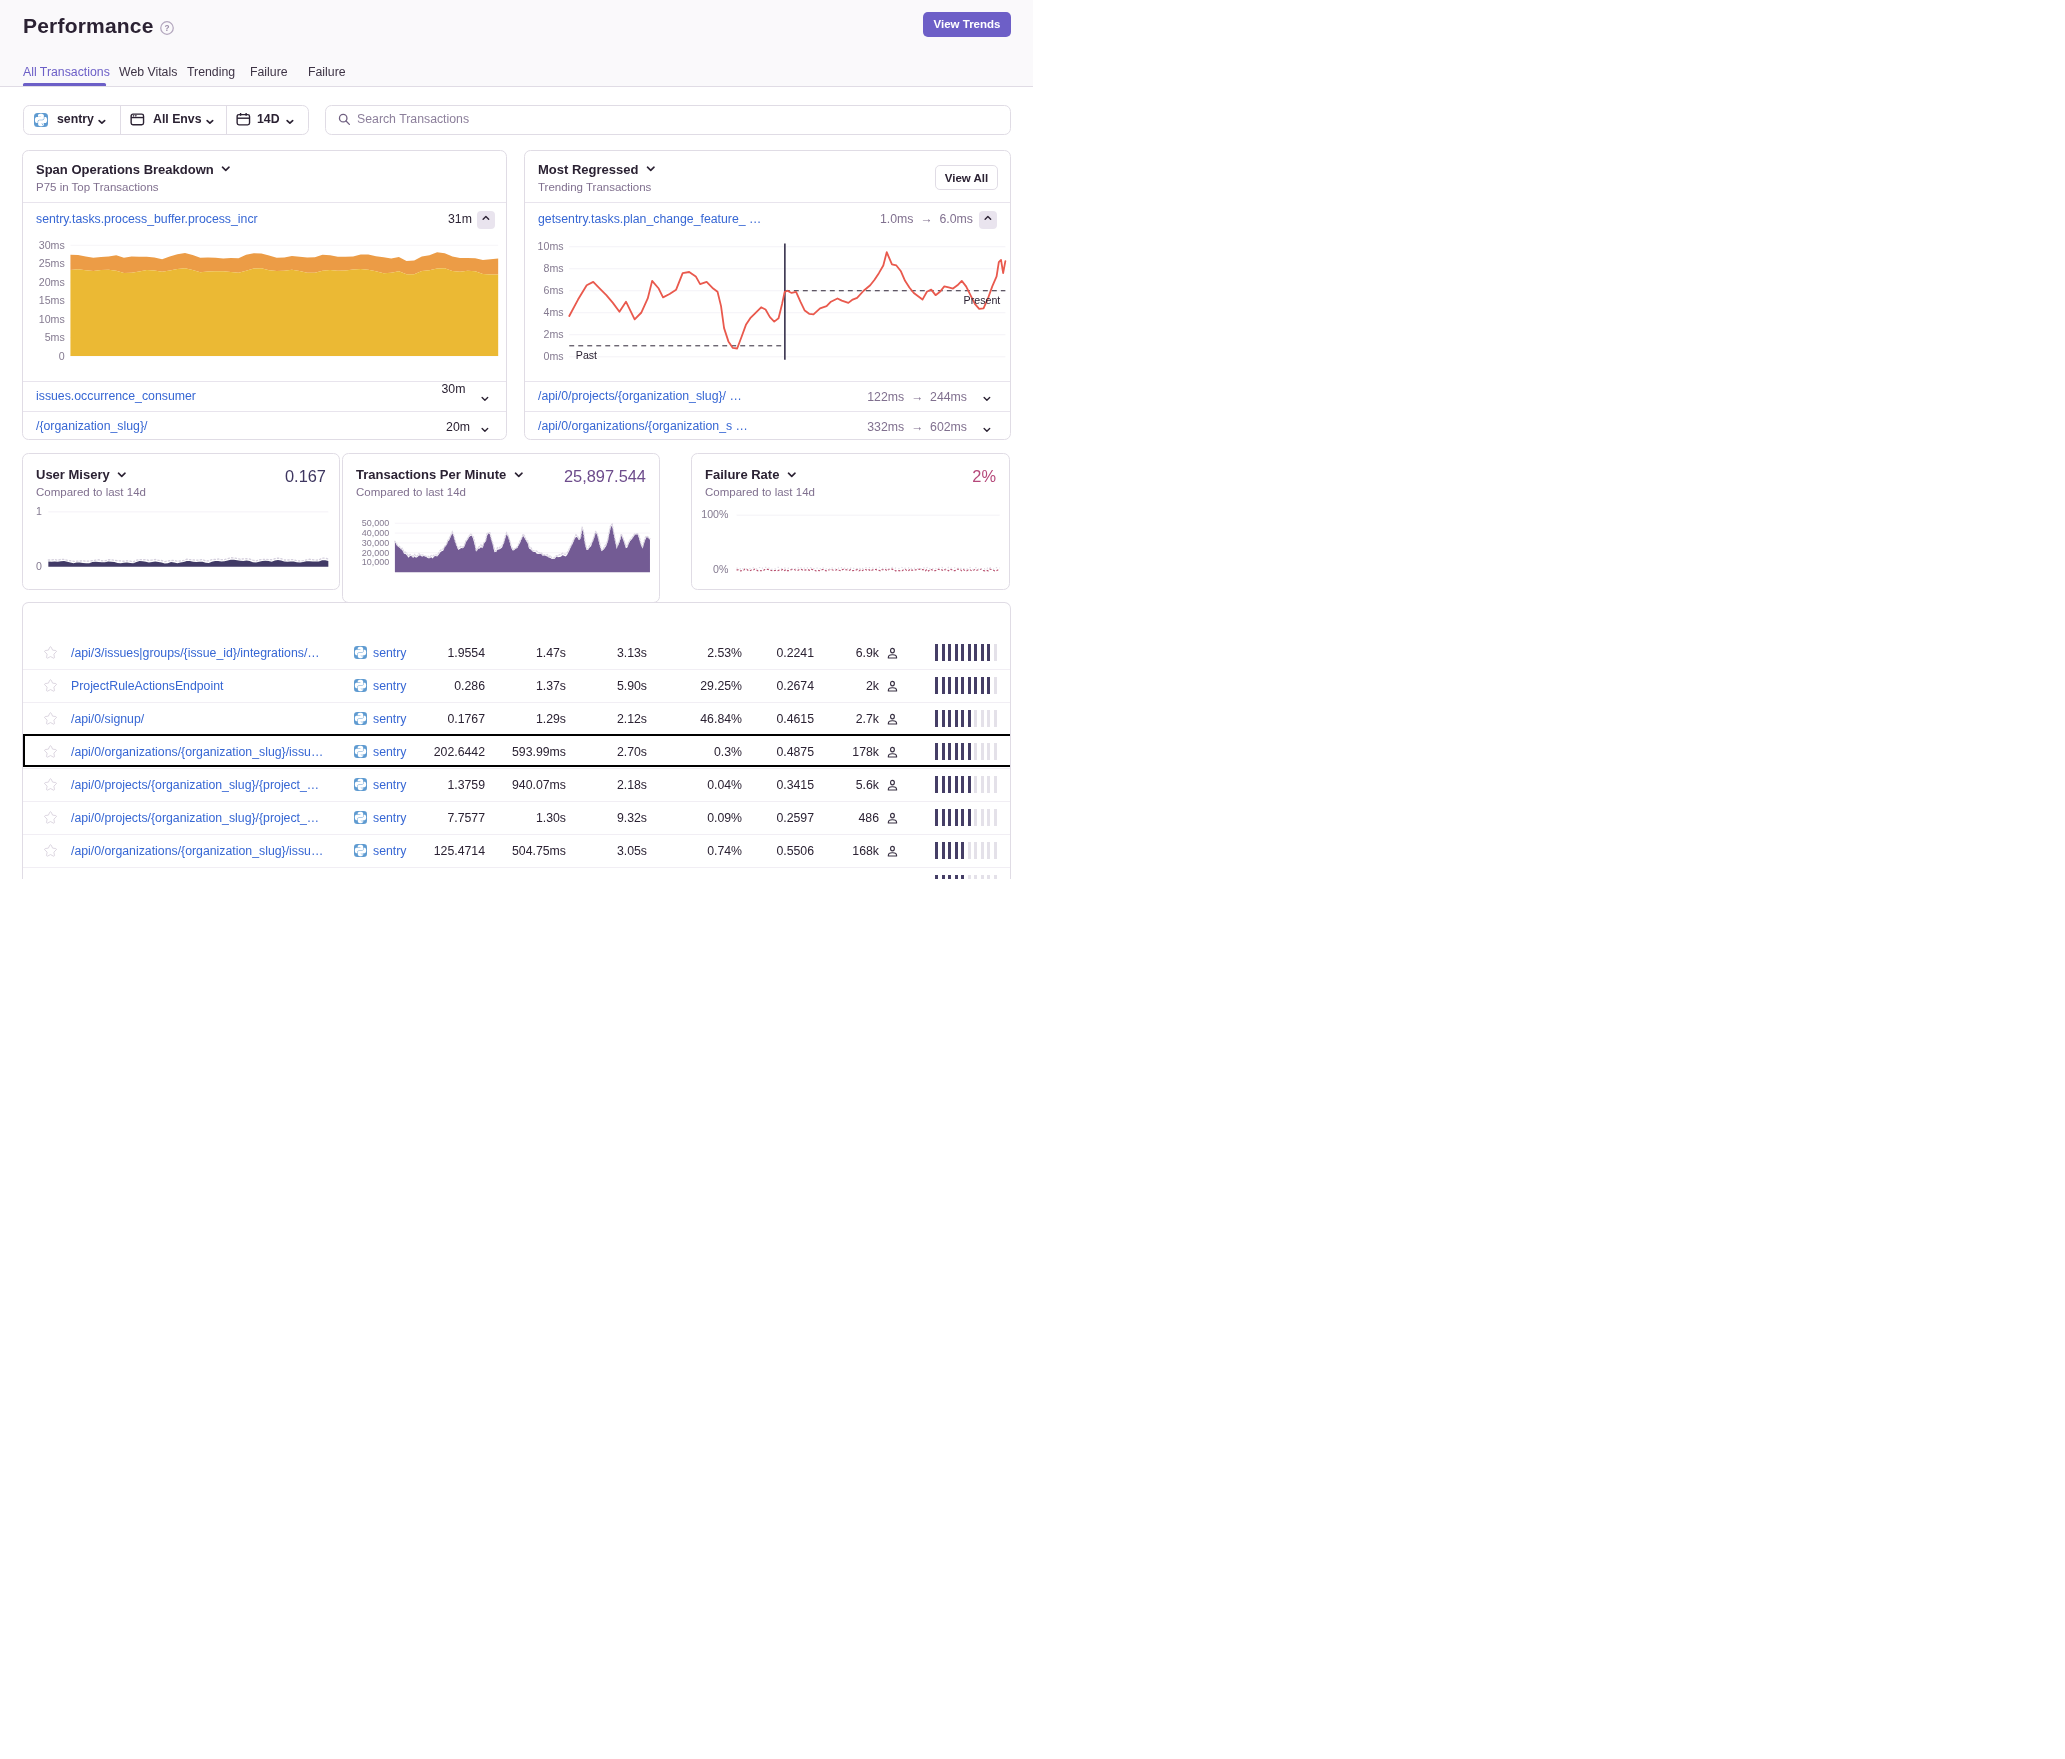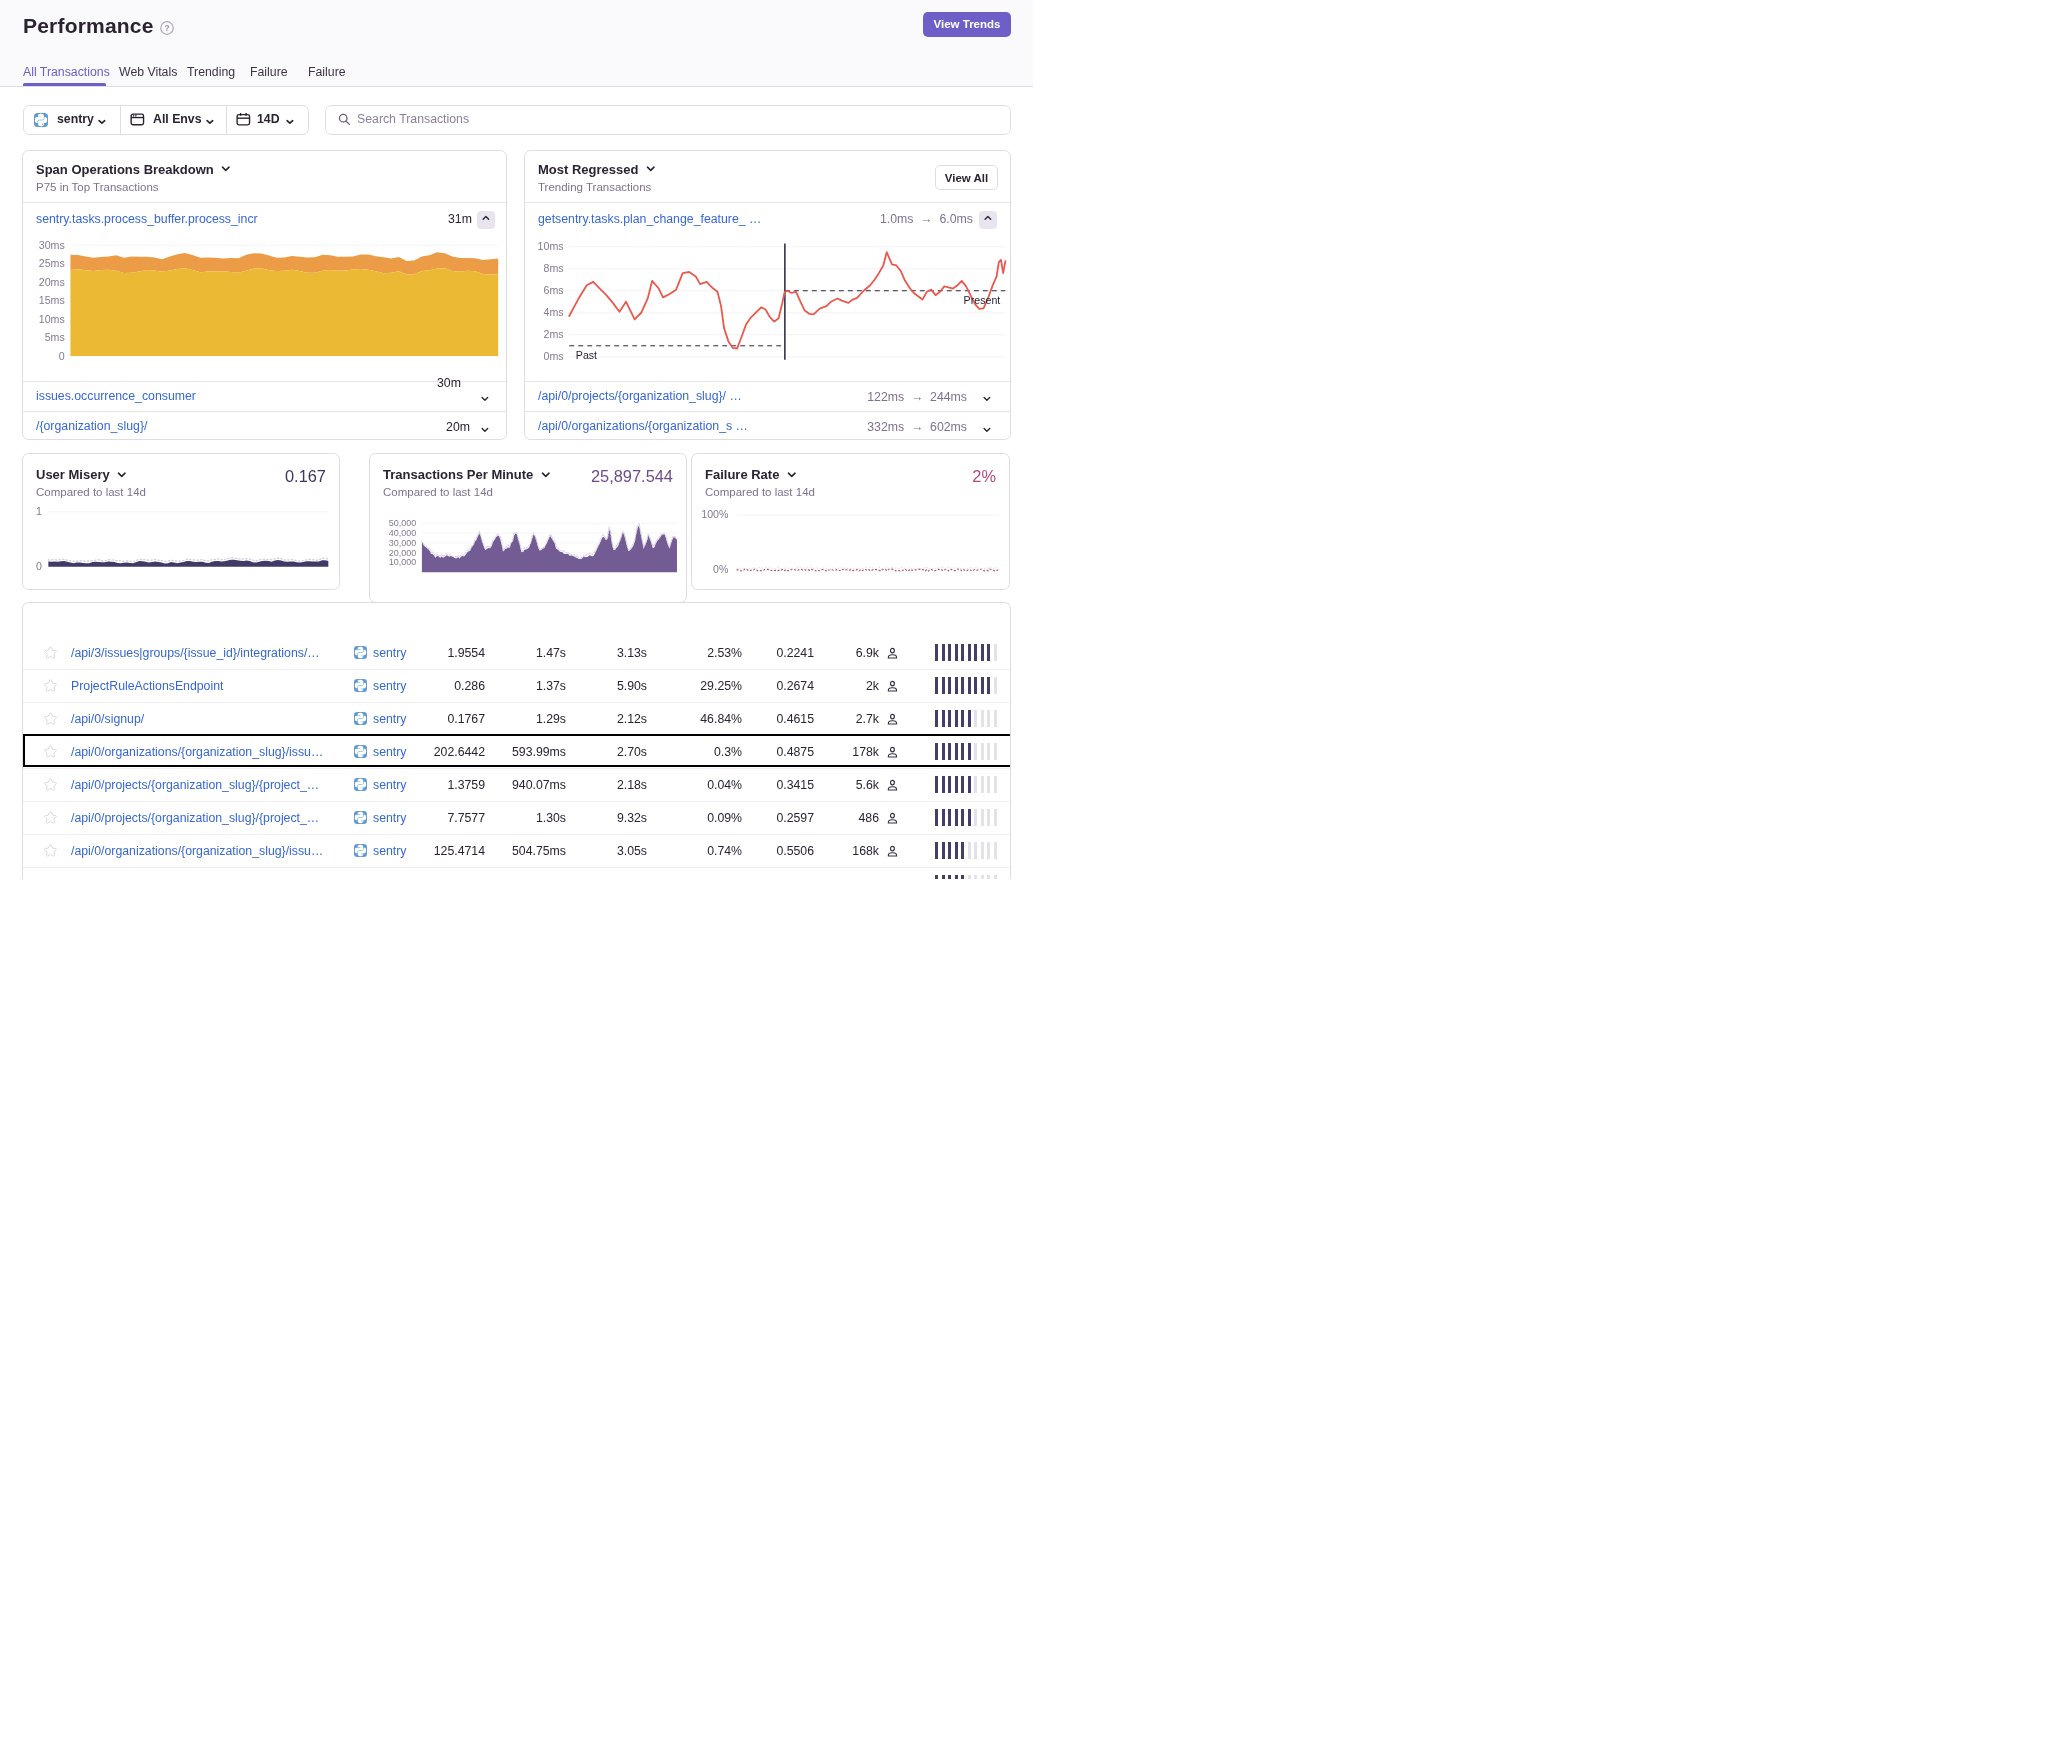--- a/index.html
+++ b/index.html
@@ -118,21 +118,21 @@
         <text x="51" y="99.9" text-anchor="end" class="axl">10ms</text>
         <text x="51" y="77.4" text-anchor="end" class="axl">15ms</text>
         <text x="51" y="54.8" text-anchor="end" class="axl">20ms</text>
         <text x="51" y="32.2" text-anchor="end" class="axl">25ms</text>
         <text x="51" y="9.7" text-anchor="end" class="axl">30ms</text>
         <path d="M58,16.9 L67.3,17 L76.7,18.8 L86,20.4 L95.4,19.5 L104.7,18.8 L114,17.5 L123.4,20.6 L132.7,18.9 L142.1,19.2 L151.4,19.1 L160.7,20.2 L170.1,22.3 L179.4,18.8 L188.8,16.2 L198.1,14.6 L207.4,17.1 L216.8,20.3 L226.1,20.1 L235.4,20.5 L244.8,21.4 L254.1,20.9 L263.5,21 L272.8,16.8 L282.1,14.9 L291.5,15.2 L300.8,17.6 L310.2,20.4 L319.5,20 L328.8,18.4 L338.2,19.3 L347.5,20 L356.9,19.8 L366.2,16.7 L375.5,17.3 L384.9,19.3 L394.2,19.1 L403.6,18.9 L412.9,16.4 L422.2,16.6 L431.6,18.7 L440.9,19.9 L450.2,21.4 L459.6,19.6 L468.9,24.5 L478.3,23.7 L487.6,19 L496.9,17.5 L506.3,13.8 L515.6,14.8 L525,18.9 L534.3,20.7 L543.6,20.8 L553,21.1 L562.3,23.2 L571.7,22.3 L581,21.5 L581,40.8 L571.7,40.8 L562.3,40.3 L553,37.1 L543.6,36.4 L534.3,37.6 L525,36.5 L515.6,33.2 L506.3,33.6 L496.9,35.6 L487.6,36.8 L478.3,40.6 L468.9,40.5 L459.6,37.1 L450.2,38.9 L440.9,39.3 L431.6,37.1 L422.2,35 L412.9,34.1 L403.6,34.8 L394.2,36 L384.9,36.3 L375.5,35.3 L366.2,36.3 L356.9,38.8 L347.5,38.8 L338.2,36.5 L328.8,35 L319.5,36.3 L310.2,36.8 L300.8,35.6 L291.5,33.2 L282.1,33.7 L272.8,36.3 L263.5,38.8 L254.1,37.9 L244.8,37.1 L235.4,37 L226.1,37.3 L216.8,38.3 L207.4,35.5 L198.1,33.3 L188.8,34.3 L179.4,36.1 L170.1,37.6 L160.7,36 L151.4,35.4 L142.1,37.3 L132.7,38.8 L123.4,39.1 L114,36.2 L104.7,35 L95.4,35.5 L86,36.6 L76.7,35.6 L67.3,34.4 L58,35.3 Z" fill="#EC9C46"></path>
         <path d="M58,35.3 L67.3,34.4 L76.7,35.6 L86,36.6 L95.4,35.5 L104.7,35 L114,36.2 L123.4,39.1 L132.7,38.8 L142.1,37.3 L151.4,35.4 L160.7,36 L170.1,37.6 L179.4,36.1 L188.8,34.3 L198.1,33.3 L207.4,35.5 L216.8,38.3 L226.1,37.3 L235.4,37 L244.8,37.1 L254.1,37.9 L263.5,38.8 L272.8,36.3 L282.1,33.7 L291.5,33.2 L300.8,35.6 L310.2,36.8 L319.5,36.3 L328.8,35 L338.2,36.5 L347.5,38.8 L356.9,38.8 L366.2,36.3 L375.5,35.3 L384.9,36.3 L394.2,36 L403.6,34.8 L412.9,34.1 L422.2,35 L431.6,37.1 L440.9,39.3 L450.2,38.9 L459.6,37.1 L468.9,40.5 L478.3,40.6 L487.6,36.8 L496.9,35.6 L506.3,33.6 L515.6,33.2 L525,36.5 L534.3,37.6 L543.6,36.4 L553,37.1 L562.3,40.3 L571.7,40.8 L581,40.8 L581,140.5 L58,140.5 Z" fill="#EBB934"></path>
       </svg>
       <div class="hr" style="top:230px"></div>
       <a class="lnk" style="left:13px;top:238px">issues.occurrence_consumer</a>
-      <div class="val" style="left:414px;top:225px;width:33px;text-align:left">30m</div>
+      <div class="val" style="left:414px;top:231px;width:33px;text-align:center">30m</div>
       <div class="abs" style="left:457px;top:241px"><svg width="9.8" height="9.8" viewBox="0 0 12 12">
           <path d="M2.6 4.4 L6 7.6 L9.4 4.4" fill="none" stroke="#2B2233" stroke-width="1.7" stroke-linecap="round" stroke-linejoin="round"></path>
         </svg></div>
       <div class="hr" style="top:260px"></div>
       <a class="lnk" style="left:13px;top:268px">/{organization_slug}/</a>
       <div class="val" style="left:414px;top:269px;width:33px;text-align:right">20m</div>
       <div class="abs" style="left:457px;top:272px"><svg width="9.8" height="9.8" viewBox="0 0 12 12">
           <path d="M2.6 4.4 L6 7.6 L9.4 4.4" fill="none" stroke="#2B2233" stroke-width="1.7" stroke-linecap="round" stroke-linejoin="round"></path>
         </svg></div>
     </div>
@@ -188,21 +188,21 @@
       <div class="mval" style="color:#3E3660">0.167</div>
       <div class="cs" style="top:32px">Compared to last 14d</div>
       <svg class="abs" style="left:0;top:0" width="318" height="137" viewBox="0 0 389 167">
         <line x1="31.0" y1="70.5" x2="373.5" y2="70.5" stroke="#F2EFF5"></line>
         <text x="23" y="74.5" text-anchor="end" class="axl">1</text>
         <text x="23" y="141.5" text-anchor="end" class="axl">0</text>
         <path d="M31,131.3 L34.8,131.6 L38.7,131.3 L42.5,131.6 L46.4,130.9 L50.2,130.5 L54.1,131.4 L57.9,132.5 L61.8,133.3 L65.6,132.4 L69.5,132.5 L73.3,132.9 L77.2,133.4 L81,133.2 L84.9,131.9 L88.7,131.4 L92.6,131.7 L96.4,132.1 L100.3,132 L104.1,131.2 L108,131.5 L111.8,131.7 L115.7,132.9 L119.5,133.3 L123.4,132.6 L127.2,132.3 L131.1,132.9 L134.9,133.4 L138.8,131.8 L142.6,130.6 L146.4,130.9 L150.3,131.5 L154.1,132.3 L158,131.8 L161.8,131.2 L165.7,131.9 L169.5,132.5 L173.4,133.6 L177.2,133.2 L181.1,131.7 L184.9,132.3 L188.8,133.2 L192.6,132.5 L196.5,131.8 L200.3,130.7 L204.2,130.6 L208,131.5 L211.9,131.7 L215.7,131.6 L219.6,131.5 L223.4,132.7 L227.3,133.1 L231.1,131.6 L235,130.6 L238.8,130.7 L242.7,131.3 L246.5,130.9 L250.4,129.9 L254.2,129 L258.1,129 L261.9,129.8 L265.7,130.4 L269.6,130.5 L273.4,129.9 L277.3,130.7 L281.1,132.1 L285,132.4 L288.8,131.4 L292.7,130.7 L296.5,130.4 L300.4,130.6 L304.2,131.4 L308.1,129.9 L311.9,129.3 L315.8,129.9 L319.6,131.3 L323.5,131.6 L327.3,131.2 L331.2,131.3 L335,132.2 L338.9,132.5 L342.7,131.9 L346.6,131 L350.4,130.9 L354.3,131.1 L358.1,131.2 L362,131.1 L365.8,129.7 L369.7,129.6 L373.5,130.7 L373.5,137.5 L31,137.5 Z" fill="#413A66"></path>
         <path d="M31,129.4 L34.8,129.3 L38.7,128.7 L42.5,129.8 L46.4,128.5 L50.2,128.6 L54.1,129.7 L57.9,130.2 L61.8,131 L65.6,130.8 L69.5,130.6 L73.3,130.3 L77.2,130.8 L81,130.6 L84.9,130.2 L88.7,129.6 L92.6,129.1 L96.4,130.3 L100.3,130.4 L104.1,129.1 L108,129.1 L111.8,129.6 L115.7,130.3 L119.5,130.5 L123.4,130.9 L127.2,130.3 L131.1,130.7 L134.9,131.7 L138.8,129.6 L142.6,128.9 L146.4,129.1 L150.3,129 L154.1,129.8 L158,129.4 L161.8,128.7 L165.7,129.8 L169.5,130 L173.4,131.3 L177.2,130.5 L181.1,130 L184.9,129.9 L188.8,130.9 L192.6,130.4 L196.5,130.1 L200.3,128.4 L204.2,128.9 L208,129.3 L211.9,129.5 L215.7,129.4 L219.6,128.8 L223.4,130.5 L227.3,130.5 L231.1,128.8 L235,128.7 L238.8,128.1 L242.7,129 L246.5,128.9 L250.4,127.7 L254.2,126.6 L258.1,126.8 L261.9,127.6 L265.7,128.5 L269.6,127.9 L273.4,127.8 L277.3,128.2 L281.1,129.6 L285,130.5 L288.8,129.2 L292.7,128.6 L296.5,128.5 L300.4,128.9 L304.2,129.1 L308.1,127.8 L311.9,127.1 L315.8,127.7 L319.6,129.4 L323.5,129.4 L327.3,129 L331.2,129 L335,130.5 L338.9,130.6 L342.7,130.2 L346.6,129.3 L350.4,128.4 L354.3,129 L358.1,129.5 L362,129.3 L365.8,127.1 L369.7,126.9 L373.5,128.4" fill="none" stroke="#D6D1DE" stroke-width="1.6" stroke-dasharray="1.7 2.7" stroke-linecap="round"></path>
       </svg>
     </div>
-    <div class="card" style="left:369px;top:453px;width:318px;height:150px">
+    <div class="card" style="left:342px;top:453px;width:318px;height:150px">
       <div class="ct" style="top:13px">Transactions Per Minute <svg width="11.5" height="11.5" viewBox="0 0 12 12">
           <path d="M2.6 4.4 L6 7.6 L9.4 4.4" fill="none" stroke="#2B2233" stroke-width="1.7" stroke-linecap="round" stroke-linejoin="round"></path>
         </svg></div>
       <div class="mval" style="color:#6D4C8C">25,897.544</div>
       <div class="cs" style="top:32px">Compared to last 14d</div>
       <svg class="abs" style="left:0;top:0" width="318" height="137" viewBox="0 0 389 167">
         <line x1="63.5" y1="84.5" x2="375.5" y2="84.5" stroke="#F4F1F7"></line>
         <text x="56.5" y="88" text-anchor="end" class="axs">50,000</text>
         <line x1="63.5" y1="96.5" x2="375.5" y2="96.5" stroke="#F4F1F7"></line>
         <text x="56.5" y="100" text-anchor="end" class="axs">40,000</text>

